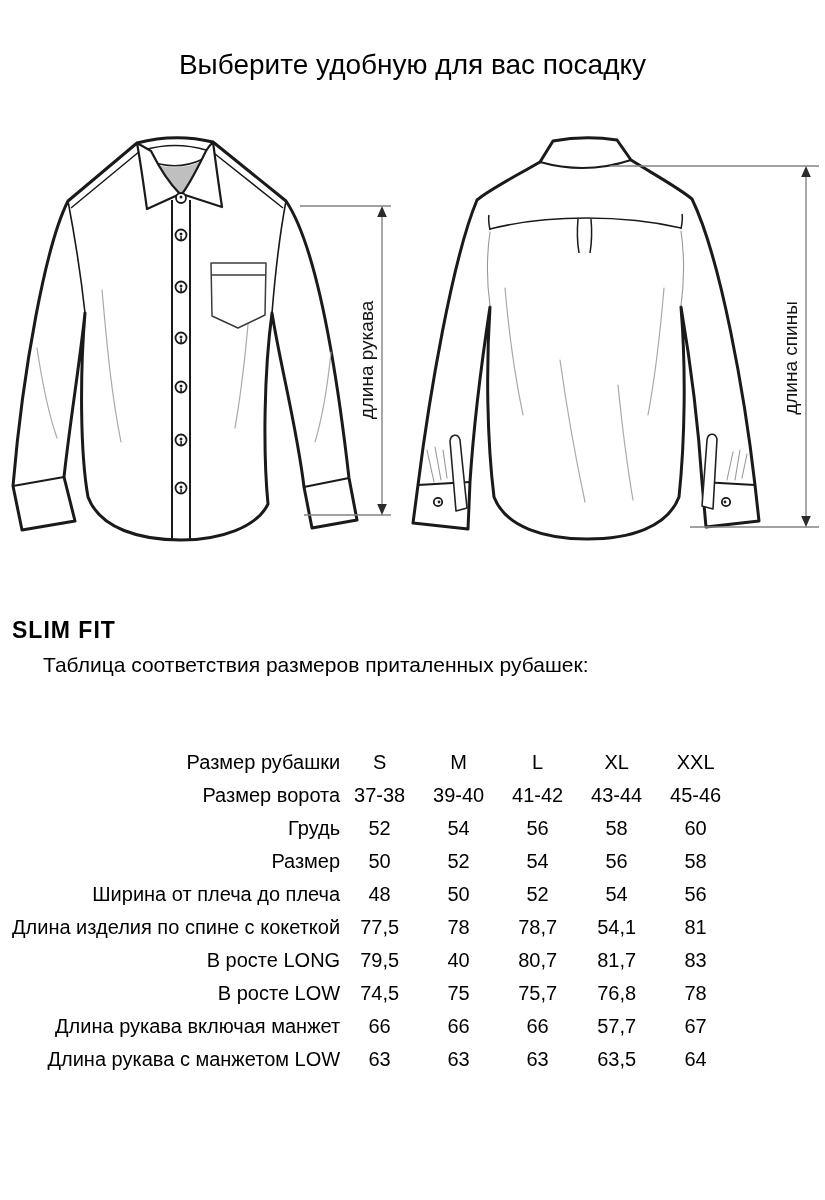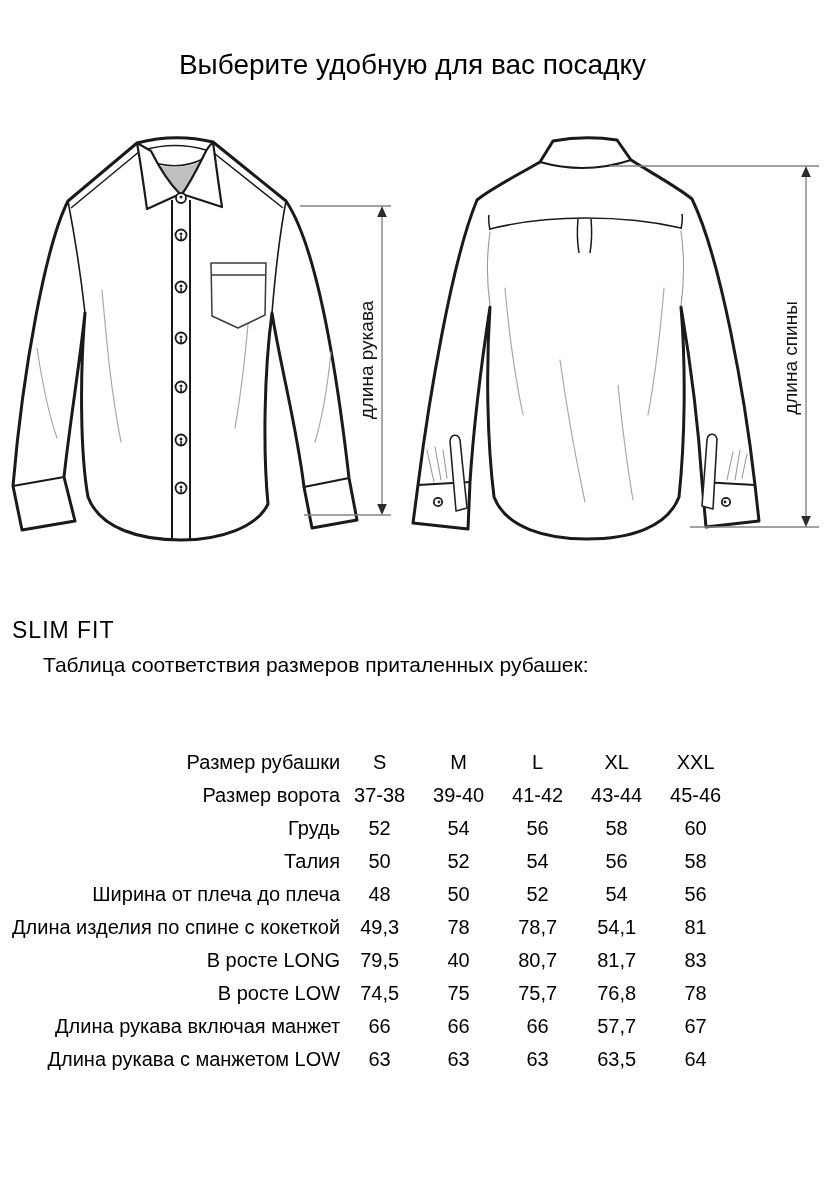--- a/index.html
+++ b/index.html
@@ -1,20 +1,20 @@
 <!DOCTYPE html>
 <html style="--outline: #1a1a1a; --collar_inner: #bfbfbf; --measure: #848484;"><head>
 <meta charset="utf-8">
 <style>
   html,body{margin:0;padding:0;background:#fff;}
   body{width:825px;height:1200px;font-family:"Liberation Sans",sans-serif;color:#000;}
   .page{position:relative;width:825px;height:1200px;background:#fff;overflow:hidden;}
   .title{position:absolute;top:50px;left:0;width:825px;text-align:center;font-size:28px;line-height:30px;color:#000;}
   .diagram{position:absolute;top:120px;left:0;}
-  .heading{position:absolute;top:617px;left:12px;font-size:23px;font-weight:normal;letter-spacing:1px;}
+  .heading{position:absolute;top:617px;left:12px;font-size:23px;font-weight:bold;letter-spacing:1px;}
   .caption{position:absolute;top:653px;left:12px;font-size:21px;margin-left:31px;}
   table.size{position:absolute;top:746px;left:12px;border-collapse:collapse;table-layout:fixed;}
   table.size td{height:33px;font-size:20px;padding:0;white-space:nowrap;}
   td.lbl{width:265px;text-align:right;}
   td.val{width:79px;text-align:center;}
   
   .ow{fill:#fff;stroke:var(--outline,#1a1a1a);stroke-width:3;stroke-linejoin:round;}
   .s22{fill:#fff;stroke:var(--outline,#1a1a1a);stroke-width:2.2;stroke-linejoin:round;}
   .ln15{fill:none;stroke:var(--outline,#1a1a1a);stroke-width:1.5;}
   .ln16{fill:none;stroke:var(--outline,#1a1a1a);stroke-width:1.6;}
@@ -188,38 +188,38 @@
         </tr>
         <tr>
           <td class="lbl">Грудь</td>
           <td class="val">52</td>
           <td class="val">54</td>
           <td class="val">56</td>
           <td class="val">58</td>
           <td class="val">60</td>
         </tr>
         <tr>
-          <td class="lbl">Талия</td>
+          <td class="lbl">Размер</td>
           <td class="val">50</td>
           <td class="val">52</td>
           <td class="val">54</td>
           <td class="val">56</td>
           <td class="val">58</td>
         </tr>
         <tr>
           <td class="lbl">Ширина от плеча до плеча</td>
           <td class="val">48</td>
           <td class="val">50</td>
           <td class="val">52</td>
           <td class="val">54</td>
           <td class="val">56</td>
         </tr>
         <tr>
           <td class="lbl">Длина изделия по спине с кокеткой</td>
-          <td class="val">49,3</td>
+          <td class="val">77,5</td>
           <td class="val">78</td>
           <td class="val">78,7</td>
           <td class="val">54,1</td>
           <td class="val">81</td>
         </tr>
         <tr>
           <td class="lbl">В росте LONG</td>
           <td class="val">79,5</td>
           <td class="val">40</td>
           <td class="val">80,7</td>

